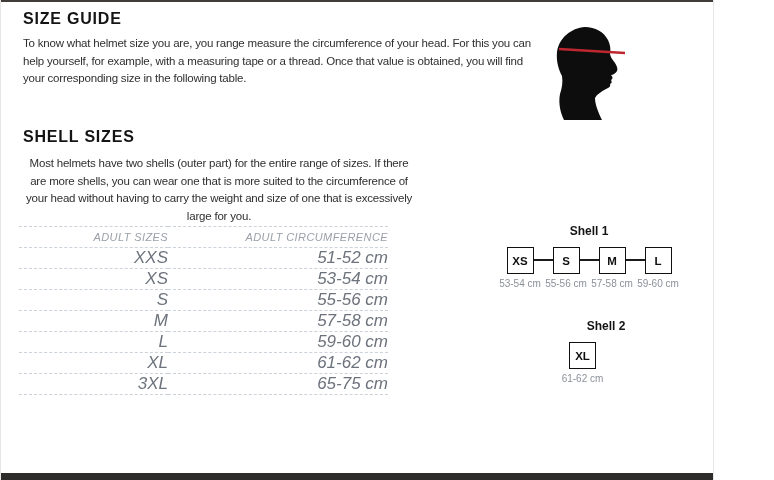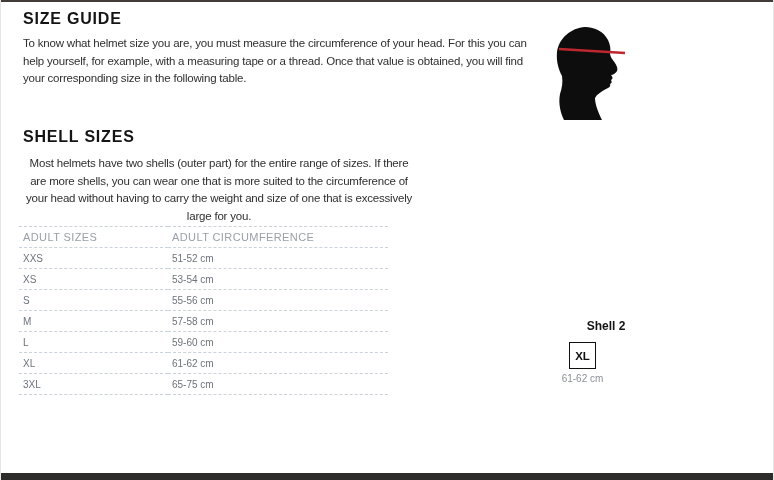--- a/index.html
+++ b/index.html
@@ -1,17 +1,17 @@
 <!DOCTYPE html>
 <html><head>
 <meta charset="utf-8">
 <style>
   html,body{margin:0;padding:0;background:#fff;}
   .page{
-    position:relative;width:774px;height:480px;background:#ffffff;
+    position:relative;width:714px;height:480px;background:#ffffff;
     font-family:"Liberation Sans",sans-serif;overflow:hidden;
     box-sizing:border-box;border-left:1px solid #e6e6e6;border-right:1px solid #e6e6e6;
   }
   .top-rule{position:absolute;top:0;left:0;right:0;height:2px;background:#403c39;}
   .bottom-bar{position:absolute;bottom:0;left:0;right:0;height:7px;background:#2e2c2b;}
 
   .section-title{
     position:absolute;margin:0;font-size:16px;font-weight:900;
     letter-spacing:0.8px;color:#141414;
   }
@@ -25,25 +25,25 @@
   #intro-size{left:22px;top:35px;width:512px;}
   #intro-shell{left:22px;top:155px;width:392px;text-align:center;}
 
   .head-figure{position:absolute;left:552px;top:14px;width:78px;height:110px;}
 
   .size-table{
     position:absolute;left:18px;top:226px;width:369px;
     border-collapse:collapse;table-layout:fixed;
   }
   .size-table th,.size-table td{
-    height:20px;padding:0 0 0 4px;text-align:left;vertical-align:middle;
-    border-top:1px dashed #ccd2da;font-weight:normal;
+    height:20px;padding:0 0 0 4px;text-align:right;vertical-align:middle;
+    border-top:1px dashed #ccd2da;font-weight:normal;font-style:italic;
   }
   .size-table th{font-size:11px;letter-spacing:0.4px;color:#9aa0a8;}
-  .size-table td{font-size:10px;color:#6d737c;}
+  .size-table td{font-size:17px;color:#6d737c;}
   .size-table tbody tr:last-child td{border-bottom:1px dashed #ccd2da;}
 
   .shell{position:absolute;}
   .shell-title{font-size:12px;font-weight:bold;color:#141414;text-align:center;margin:0 0 9px 0;}
   .shell-row{display:flex;}
   .size-cell{position:relative;width:46px;display:flex;flex-direction:column;align-items:center;}
   .size-cell:not(:first-child)::before{
     content:"";position:absolute;left:-9.5px;top:12px;width:19px;height:2px;background:#1c1c1c;
   }
   .size-box{
@@ -59,21 +59,21 @@
 </style>
 </head>
 <body>
 
 <div class="page">
 
   <div class="top-rule"></div>
 
   <h1 class="section-title" id="title-size-guide">SIZE GUIDE</h1>
 
-  <p class="para" id="intro-size">To know what helmet size you are, you must measure the circumference of your head. For this you can help yourself, for example, with a measuring tape or a thread. Once that value is obtained, you will find your corresponding size in the following table.</p>
+  <p class="para" id="intro-size">To know what helmet size you are, you range measure the circumference of your head. For this you can help yourself, for example, with a measuring tape or a thread. Once that value is obtained, you will find your corresponding size in the following table.</p>
 
   <div class="head-figure">
     <svg width="78" height="110" viewBox="0 0 78 110" aria-hidden="true">
       <path d="M32,13 C42,13 51,18 55,26 C57,30 58,35 57,39
                C57,43 60,46 62,49 C64,52 65,55 64,57
                C63,59 60,61 58,61 C60,63 60,65 58,66
                C59,68 59,69 57,70 C58,72 56,74 53,75
                C48,78 44,80 42,84 C42,90 45,98 49,106
                L11,106 C8,100 5,90 7,80 C9,74 10,68 9,62
                C6,56 3,48 4,38 C6,24 18,14 32,13 Z" fill="#0d0d0d"></path>
@@ -121,20 +121,41 @@
         <td>XL</td>
         <td>61-62 cm</td>
       </tr>
       <tr>
         <td>3XL</td>
         <td>65-75 cm</td>
       </tr>
     </tbody>
   </table>
 
+  <div class="shell" id="shell-1">
+    <div class="shell-title">Shell 1</div>
+    <div class="shell-row">
+      <div class="size-cell">
+        <div class="size-box">XS</div>
+        <div class="size-range">53-54 cm</div>
+      </div>
+      <div class="size-cell">
+        <div class="size-box">S</div>
+        <div class="size-range">55-56 cm</div>
+      </div>
+      <div class="size-cell">
+        <div class="size-box">M</div>
+        <div class="size-range">57-58 cm</div>
+      </div>
+      <div class="size-cell">
+        <div class="size-box">L</div>
+        <div class="size-range">59-60 cm</div>
+      </div>
+    </div>
+  </div>
 
   <div class="shell" id="shell-2">
     <div class="shell-title">Shell 2</div>
     <div class="shell-row">
       <div class="size-cell">
         <div class="size-box">XL</div>
         <div class="size-range">61-62 cm</div>
       </div>
     </div>
   </div>

